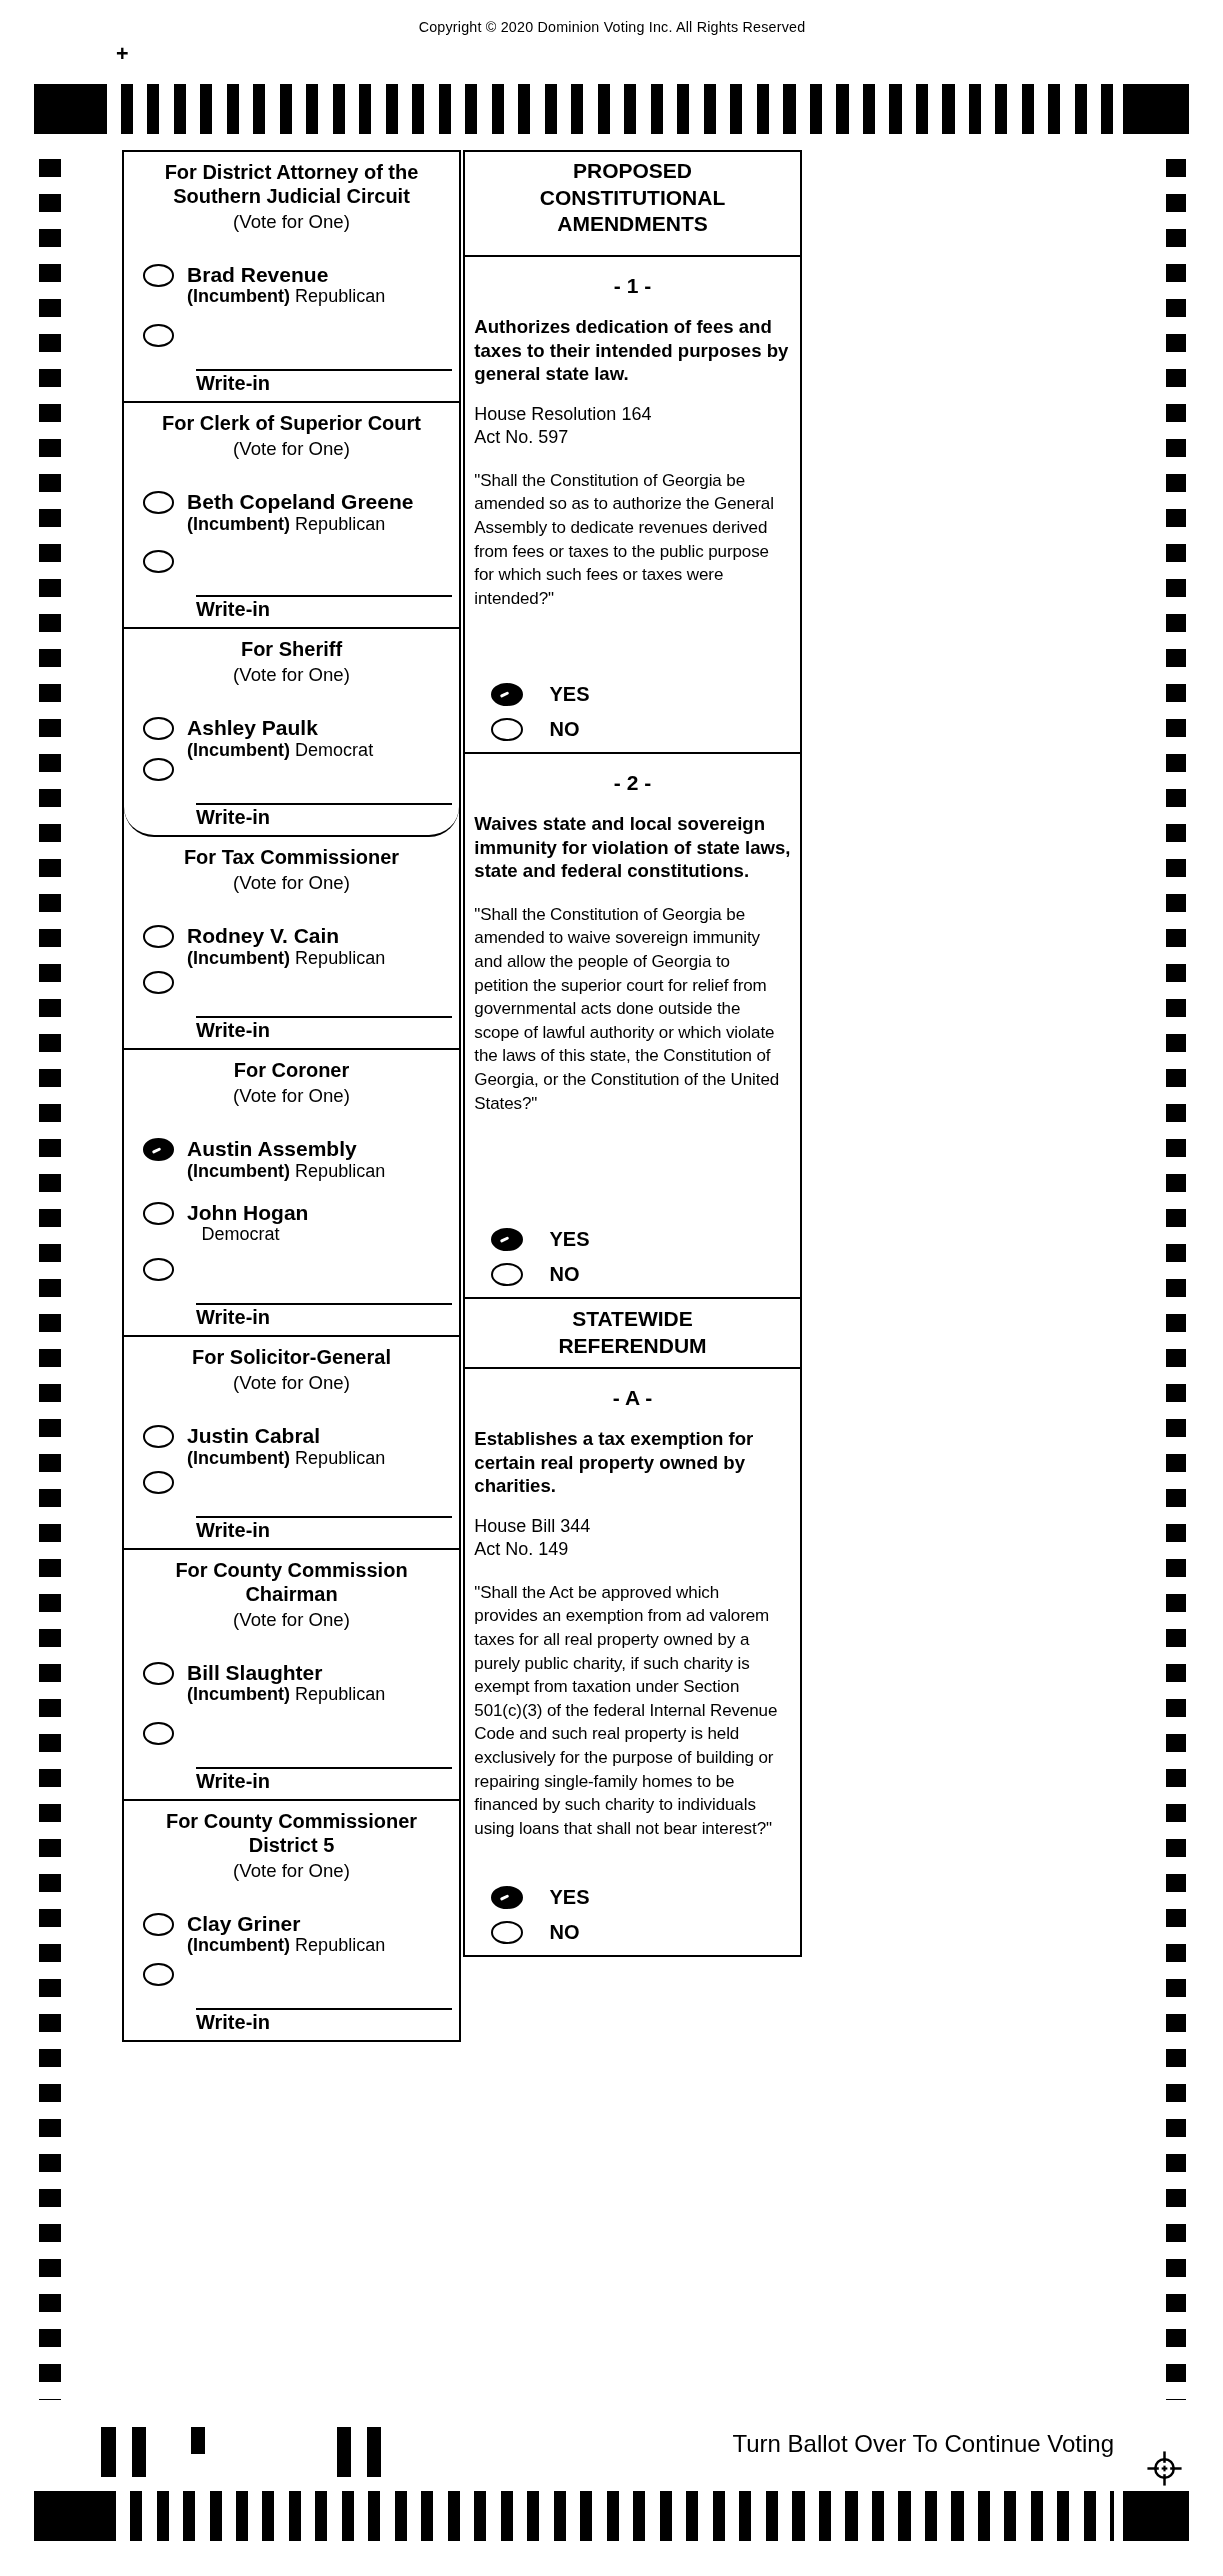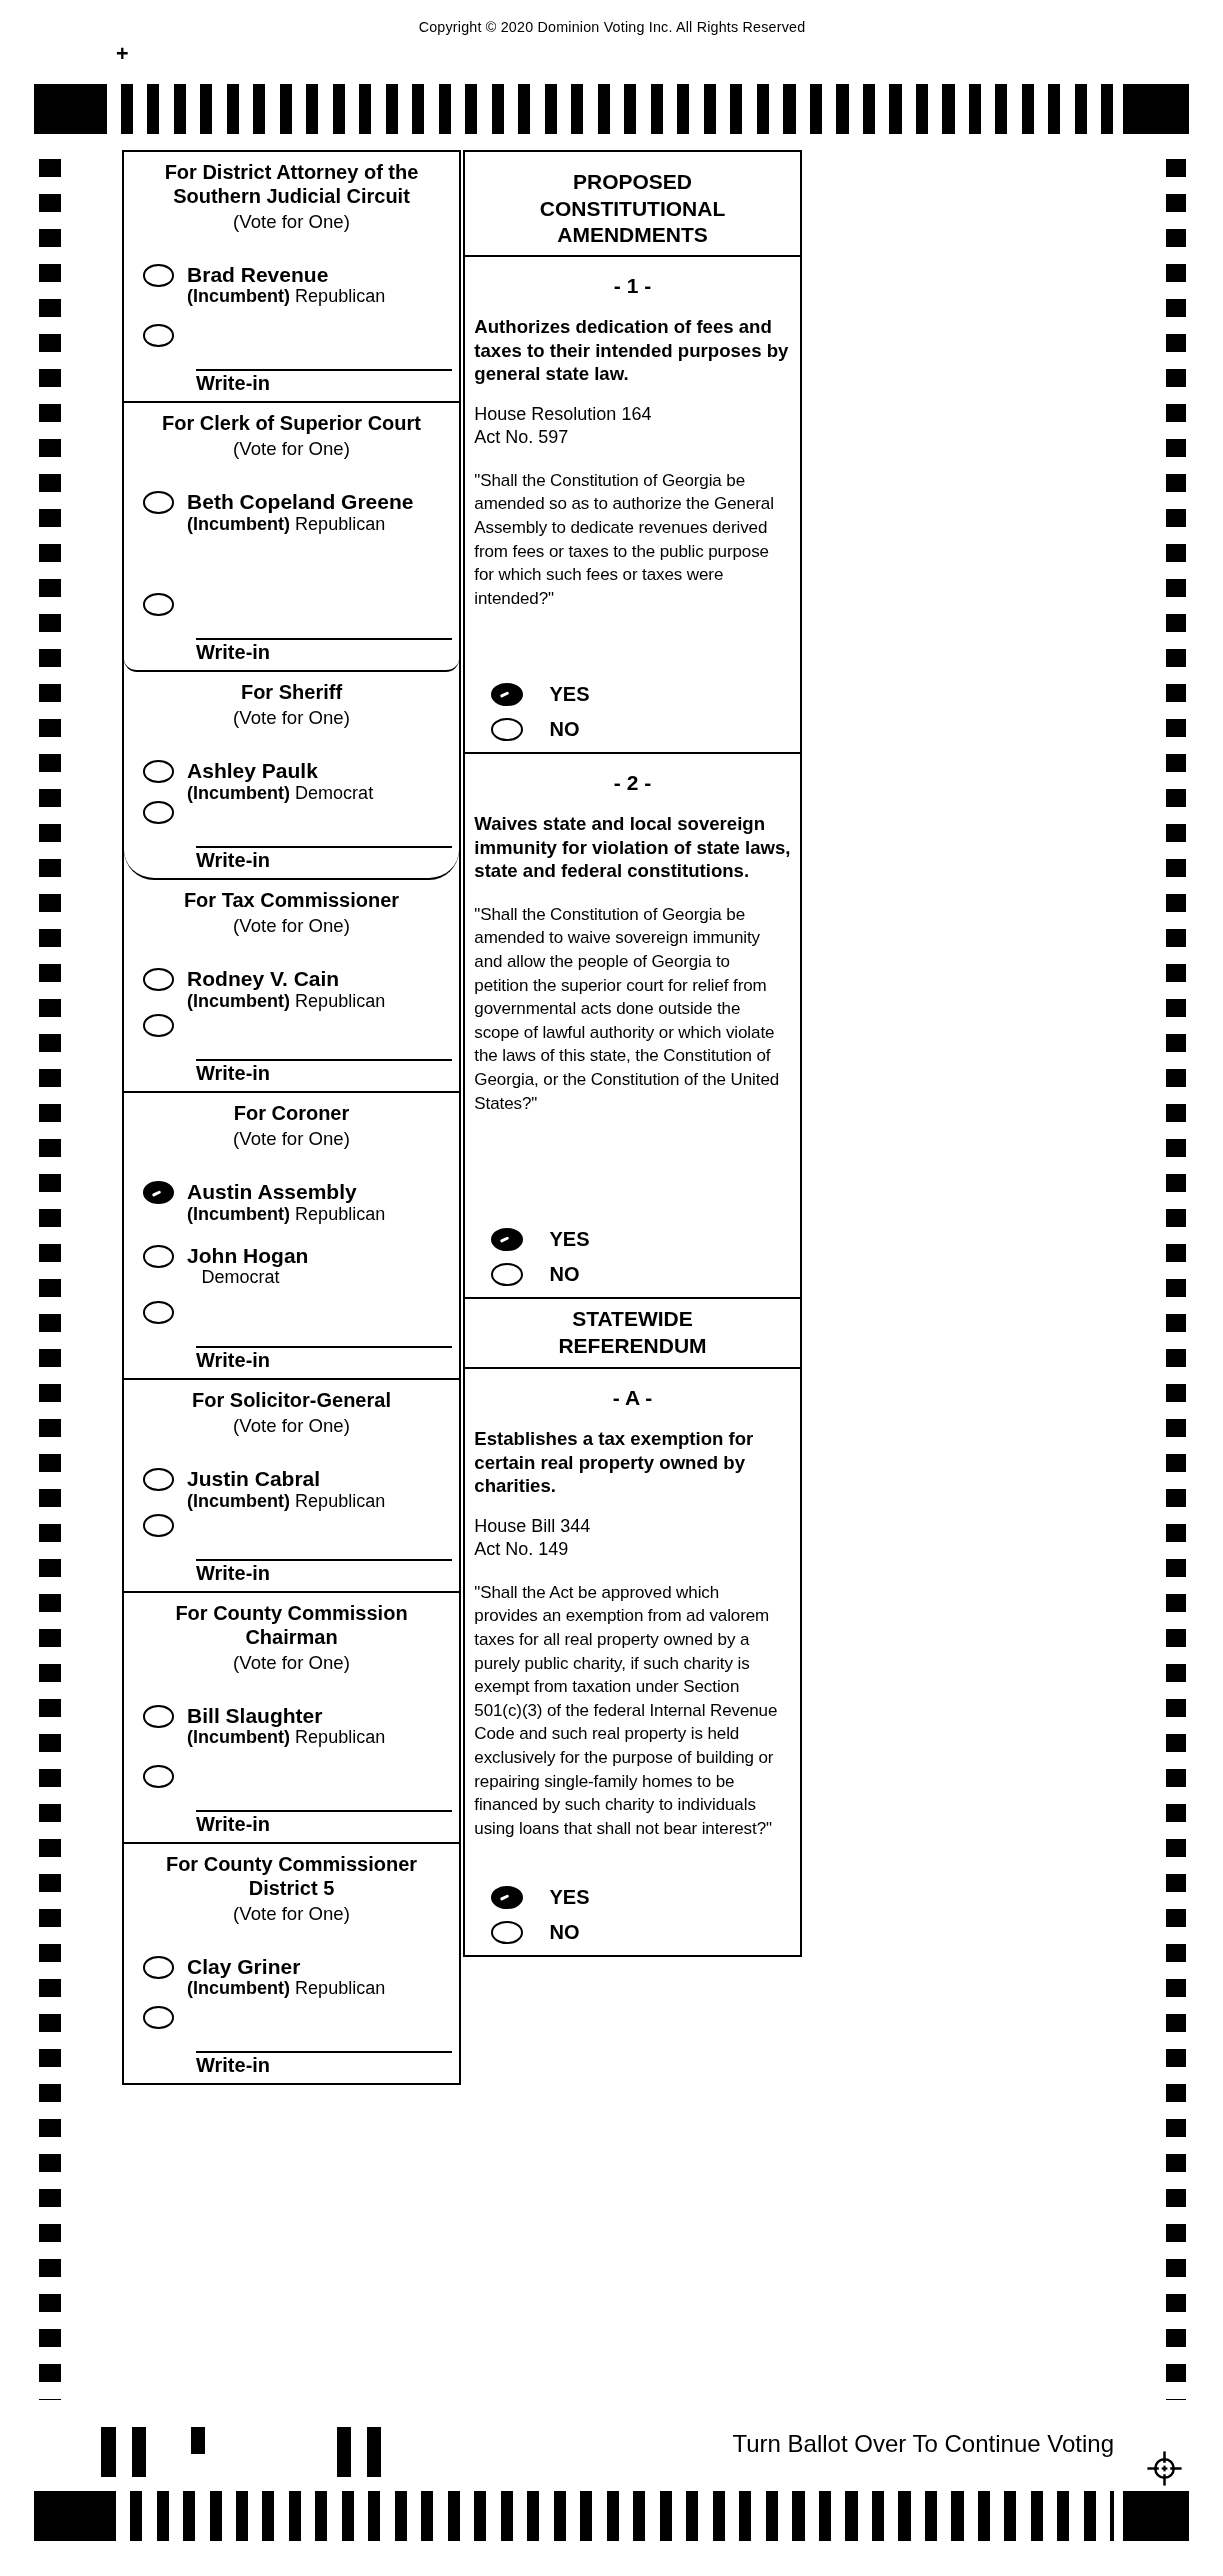--- a/index.html
+++ b/index.html
@@ -44,32 +44,32 @@
   .cand-name{display:block;font-weight:bold;font-size:21px;line-height:23.6px;}
   .cand-desc{display:block;font-size:18px;line-height:21.5px;}
   .cand-desc b{font-weight:bold;}
   .desc-indent{padding-left:14.3px;}
   .writein-oval{position:absolute;left:18.6px;bottom:54px;}
   .writein-block{position:absolute;left:72px;right:7.2px;bottom:5.7px;}
   .writein-line{border-top:2.1px solid #000;}
   .writein-label{font-weight:bold;font-size:20px;line-height:23px;margin-top:1.4px;}
 
   
-  .m-header{font-weight:bold;font-size:21px;line-height:26.5px;text-align:center;padding-top:17px;}
+  .m-header{font-weight:bold;font-size:21px;line-height:26.5px;text-align:center;padding-top:6px;}
   .m-num{font-weight:bold;font-size:21px;text-align:center;margin-top:17px;}
   .m-summary{font-weight:bold;font-size:18.6px;line-height:23.6px;padding:0 9.3px;margin-top:17px;}
   .m-auth{font-size:18px;line-height:23px;padding:0 9.3px;margin-top:17px;}
   .m-question{font-size:17px;line-height:23.6px;padding:0 9.3px;margin-top:20px;letter-spacing:-0.1px;}
   .choices{position:absolute;left:26px;bottom:11.5px;}
   .choice{display:flex;align-items:center;margin-top:12px;}
   .choice-label{font-weight:bold;font-size:20px;margin-left:27px;}
 
   
   .h150{height:105px;} .h665{height:480px;} .h737{height:528px;} .h98{height:70px;} .h793{height:569px;}
-  .h350{height:251px;} .h315{height:269px;border-radius:13px;} .h290{height:208px;border-radius:30px;} .h297{height:213px;}
+  .h350{height:251px;} .h315{height:226px;} .h290{height:208px;border-radius:30px;} .h297{height:213px;}
   .h400{height:287px;} .h298{height:213px;} .h333{height:239px;}
 
   
   .stub-bar{position:absolute;background:#000;}
   .stub-num{position:absolute;left:378px;top:2440px;font-size:12px;font-weight:bold;
             transform:rotate(90deg);transform-origin:left top;}
   .turn-text{position:absolute;right:110px;top:2430px;font-weight:normal;font-size:24px;}
   .crosshair{position:absolute;left:1146px;top:2450px;}
 </style>
 </head>

